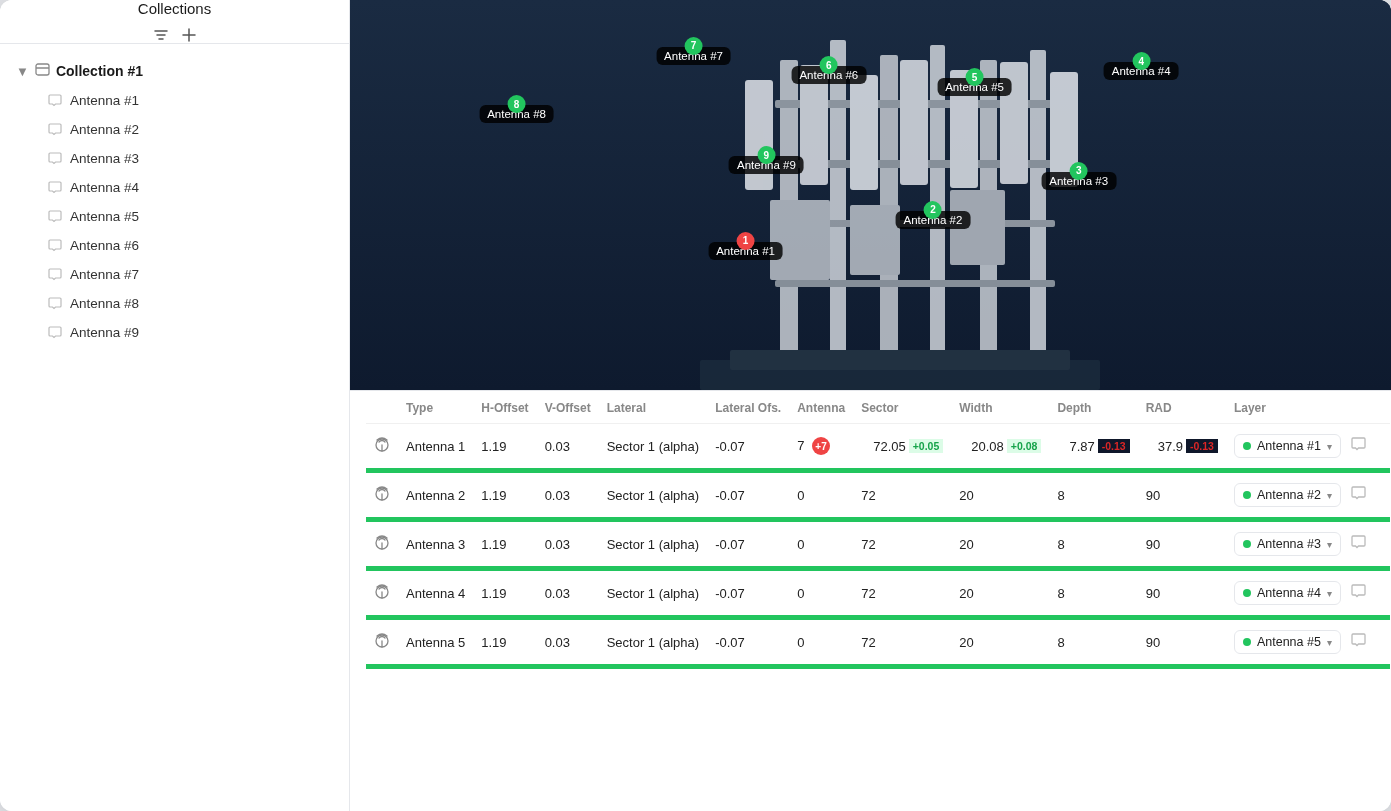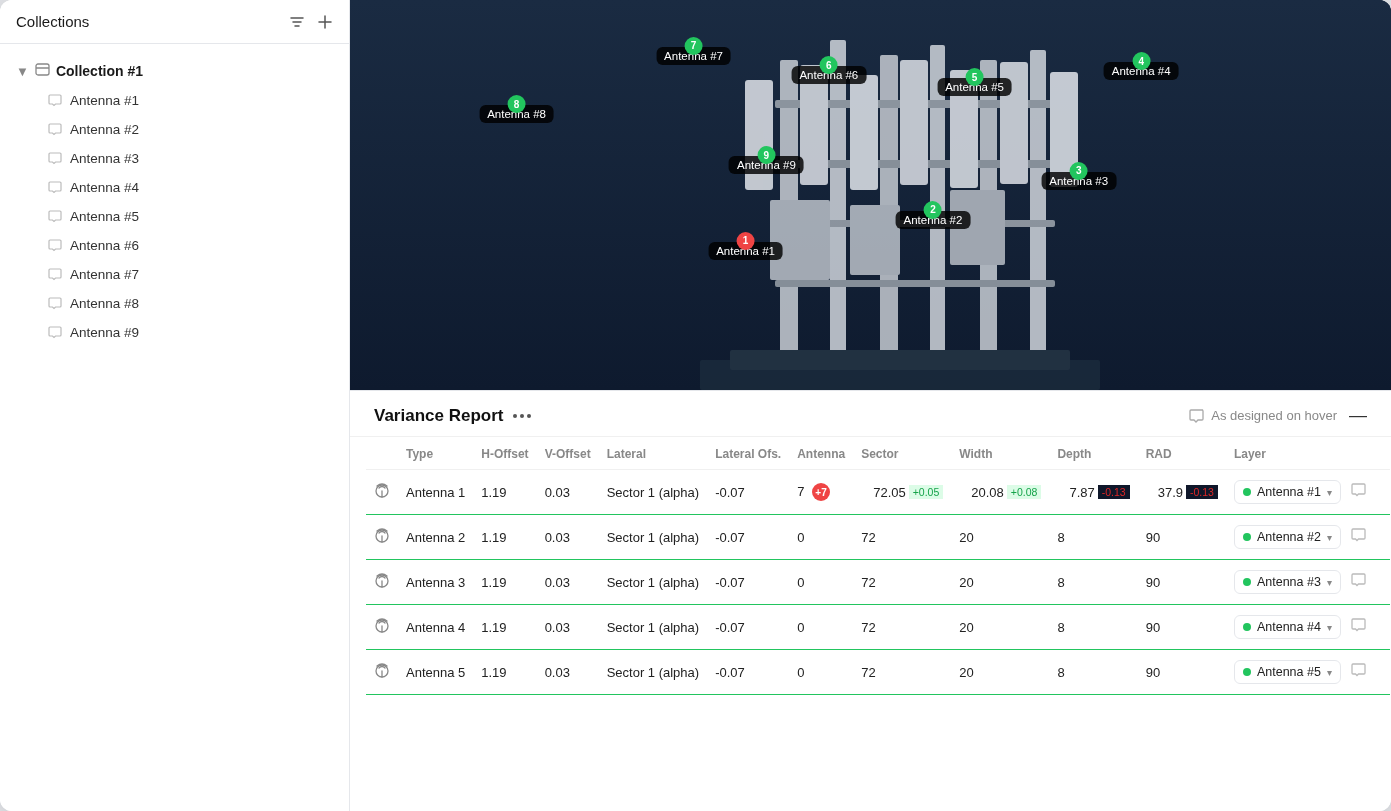--- a/index.html
+++ b/index.html
@@ -2,21 +2,21 @@
 <html><head>
   <meta charset="utf-8">
   <style>
     * { box-sizing: border-box; margin: 0; padding: 0; }
     body { font-family: -apple-system, BlinkMacSystemFont, 'Segoe UI', sans-serif; background: #e5e7eb; width: 1391px; height: 811px; overflow: hidden; display: flex; flex-direction: column; }
 
     .app-container { display: flex; width: 1391px; height: 811px; border-radius: 12px; overflow: hidden; box-shadow: 0 4px 32px rgba(0,0,0,0.18); background: #fff; }
 
     
     .sidebar { width: 350px; min-width: 350px; background: #fff; display: flex; flex-direction: column; border-right: 1px solid #e5e7eb; }
-    .sidebar-header { display: flex; align-items: center; justify-content: space-between; padding: 0 16px; height: 44px; border-bottom: 1px solid #e5e7eb; }
+    .sidebar-header { display: flex; align-items: center; justify-content: space-between; padding: 0 16px; height: 44px; border-bottom: 1px solid #e5e7eb; flex-direction: column; }
     .sidebar-title { font-size: 15px; font-weight: 500; color: #1a1a1a; }
     .sidebar-header-actions { display: flex; gap: 12px; align-items: center; }
     .sidebar-icon-btn { background: none; border: none; cursor: pointer; color: #555; font-size: 16px; display: flex; align-items: center; }
 
     .collection-section { padding: 12px 0; }
     .collection-header { display: flex; align-items: center; gap: 6px; padding: 6px 16px; cursor: pointer; }
     .collection-header-icon { color: #888; font-size: 13px; }
     .collection-name { font-size: 14px; font-weight: 600; color: #1a1a1a; }
 
     .antenna-list { list-style: none; padding: 0; }
@@ -41,26 +41,26 @@
     .panel-menu-btn { background: none; border: none; cursor: pointer; color: #555; font-size: 16px; display: flex; gap: 3px; align-items: center; }
     .dot { width: 4px; height: 4px; background: #555; border-radius: 50%; }
     .panel-header-right { display: flex; align-items: center; gap: 12px; }
     .hover-label { display: flex; align-items: center; gap: 6px; color: #888; font-size: 13px; }
     .minimize-btn { background: none; border: none; cursor: pointer; color: #333; font-size: 18px; font-weight: 300; }
 
     
     .table-container { overflow-y: auto; flex: 1; padding: 0 16px; }
     table { width: 100%; border-collapse: collapse; }
     thead th { padding: 10px 8px 8px 8px; text-align: left; font-size: 12px; font-weight: 600; color: #888; border-bottom: 1px solid #f0f0f0; white-space: nowrap; }
-    tbody tr { border-bottom: 1px solid #22c55e; }
+    tbody tr { border-bottom: 5px solid #22c55e; }
     tbody td { padding: 10px 8px; font-size: 13px; color: #222; vertical-align: middle; white-space: nowrap; }
     .badge-inline { display: inline-flex; align-items: center; justify-content: center; border-radius: 50%; width: 18px; height: 18px; font-size: 10px; font-weight: 700; color: #fff; margin-left: 4px; }
     .badge-red-inline { background: #ef4444; }
     .value-diff { display: inline-flex; align-items: center; gap: 3px; margin-left: 12px; }
-    .diff-tag { font-size: 10.5px; padding: 1px 4px; border-radius: 0; font-weight: 400; }
+    .diff-tag { font-size: 10.5px; padding: 1px 4px; border-radius: 0; font-weight: 700; }
     .diff-pos { background: #dcfce7; color: #16a34a; }
     .diff-neg { background: #0f172a; color: #dc2626; }
 
     .layer-cell { display: flex; align-items: center; gap: 6px; }
     .layer-select { display: flex; align-items: center; gap: 6px; border: 1px solid #e5e7eb; border-radius: 6px; padding: 4px 8px; font-size: 12.5px; color: #222; background: #fff; cursor: pointer; }
     .layer-dot { width: 8px; height: 8px; border-radius: 50%; background: #22c55e; flex-shrink: 0; }
     .chevron-down { font-size: 10px; color: #888; }
     .comment-btn { background: none; border: none; cursor: pointer; color: #bbb; font-size: 16px; margin-left: 4px; }
 
     
@@ -244,39 +244,20 @@
   </div>
             <div class="antenna-label-tag" style="top: 40%; left: 40%; transform: translate(-50%, 0px);">
     <span style="position:absolute;top:-10px;left:50%;transform:translateX(-50%);width:18px;height:18px;border-radius:50%;background:#22c55e;display:flex;align-items:center;justify-content:center;font-size:10px;font-weight:700;color:#fff;">9</span>
     <span>Antenna #9</span>
   </div>
           </div>
       </div>
     </div>
 
     <div class="bottom-panel">
-      <div class="panel-header">
-        <div class="panel-title-area">
-          <span class="panel-title">Variance Report</span>
-          <button class="panel-menu-btn">
-            <span class="dot"></span>
-            <span class="dot"></span>
-            <span class="dot"></span>
-          </button>
-        </div>
-        <div class="panel-header-right">
-          <div class="hover-label">
-            <svg width="16" height="16" viewBox="0 0 16 16" fill="none">
-              <path d="M14 2H2C1.4 2 1 2.4 1 3v8c0 .6.4 1 1 1h3l2 2 2-2h4c.6 0 1-.4 1-1V3c0-.6-.4-1-1-1z" stroke="#aaa" stroke-width="1.3" fill="none"></path>
-            </svg>
-            <span>As designed on hover</span>
-          </div>
-          <button class="minimize-btn">—</button>
-        </div>
-      </div>
 
       <div class="table-container">
         <table>
           <thead>
             <tr id="table-header-row">
                 <th style="width: 36px;"></th>
                 <th>Type</th>
                 <th>H-Offset</th>
                 <th>V-Offset</th>
                 <th>Lateral</th>

